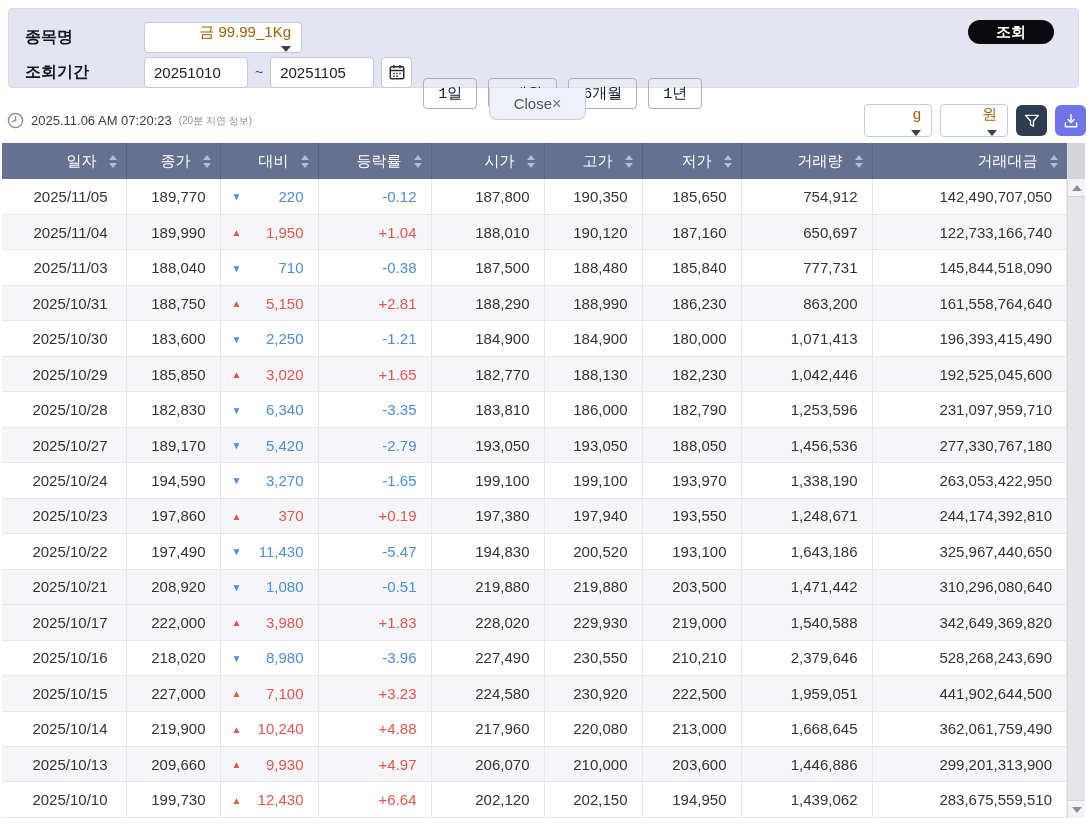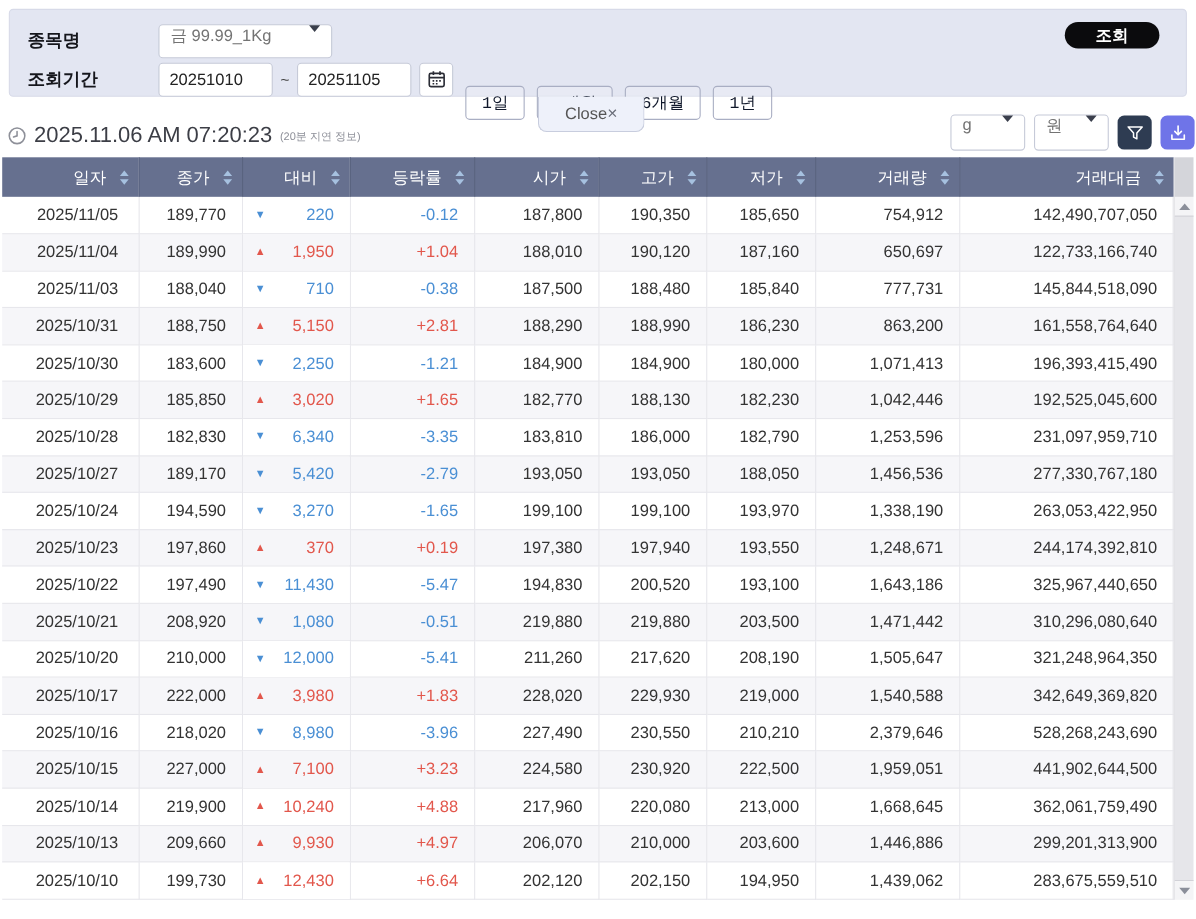--- a/index.html
+++ b/index.html
@@ -13,22 +13,22 @@
   .query-panel{
     position:absolute; left:8px; top:8px; right:8px; height:80px;
     background:var(--panel-bg,#e3e6f2); border:1px solid #d7dae8; border-radius:4px;
   }
   .qp-row{ position:absolute; left:16px; display:flex; align-items:center; }
   .qp-row1{ top:12px; height:32px; }
   .qp-row2{ top:48px; height:30px; }
   .qp-label{ width:119px; font-size:16px; font-weight:700; color:#15161c; }
   .select{
     background:#fff; border:1px solid #c6cad8; border-radius:4px;
-    display:flex; align-items:flex-start; justify-content:space-between;
-    padding:0 10px; font-size:15px; color:#737373; cursor:pointer;
+    display:flex; align-items:flex-end; justify-content:space-between;
+    padding:0 10px; font-size:15px; color:#a16207; cursor:pointer;flex-direction:column;
   }
   .item-select{ width:158px; height:31px; }
   .caret{ width:0;height:0;border-left:5px solid transparent;border-right:5px solid transparent;border-top:6px solid #3a3f4c; }
   .search-button{
     position:absolute; top:11px; right:24px; width:86px; height:24px;
     background:var(--button-black,#0b0b0d); color:#fff; border:none; border-radius:17px;
     font-size:15px; font-weight:700; font-family:inherit; cursor:pointer;
   }
   .date-input{
     width:104px; height:31px; background:#fff; border:1px solid #c6cad8; border-radius:4px;
@@ -49,21 +49,21 @@
   .close-tab{
     position:absolute; left:489px; top:88px; width:97px; height:32px;
     background:#eef1fa; border:1px solid #c8cdde; border-top:none;
     border-radius:0 0 8px 8px; display:flex; align-items:center; justify-content:center;
     font-size:15px; color:#555; cursor:pointer;
   }
   .close-x{ color:#6b6f7a; font-size:16px; line-height:1; cursor:pointer; }
 
   
   .timestamp-wrap{ position:absolute; left:7px; top:112px; display:flex; align-items:center; gap:7px; }
-  .ts-main{ font-size:20px; color:#3c3e46; }
+  .ts-main{ font-size:13px; color:#3c3e46; }
   .ts-delay{ font-size:10px; color:#8e9099; }
   .controls{ position:absolute; right:1px; top:104px; display:flex; align-items:center; gap:8px; }
   .unit-select{ width:68px; height:33px; }
   .icon-btn{ width:31px; height:31px; border:none; border-radius:6px; display:flex; align-items:center; justify-content:center; cursor:pointer; }
   .filter-btn{ background:var(--filter-btn,#2e3c52); }
   .download-btn{ background:var(--download-btn,#6f74e8); }
 
   
   .table-wrap{ position:absolute; left:2px; right:2px; top:143px; height:675px; display:flex; }
   table{ flex:1; border-collapse:collapse; table-layout:fixed; }
@@ -392,31 +392,20 @@
           <td class="c-date">2025/10/21</td>
           <td class="c-close">208,920</td>
           <td class="c-change down"><span class="arrow">▼</span><span>1,080</span></td>
           <td class="c-rate down">-0.51</td>
           <td class="c-open">219,880</td>
           <td class="c-high">219,880</td>
           <td class="c-low">203,500</td>
           <td class="c-volume">1,471,442</td>
           <td class="c-value">310,296,080,640</td>
         </tr>
-        <tr>
-          <td class="c-date">2025/10/20</td>
-          <td class="c-close">210,000</td>
-          <td class="c-change down"><span class="arrow">▼</span><span>12,000</span></td>
-          <td class="c-rate down">-5.41</td>
-          <td class="c-open">211,260</td>
-          <td class="c-high">217,620</td>
-          <td class="c-low">208,190</td>
-          <td class="c-volume">1,505,647</td>
-          <td class="c-value">321,248,964,350</td>
-        </tr>
         <tr class="alt">
           <td class="c-date">2025/10/17</td>
           <td class="c-close">222,000</td>
           <td class="c-change up"><span class="arrow">▲</span><span>3,980</span></td>
           <td class="c-rate up">+1.83</td>
           <td class="c-open">228,020</td>
           <td class="c-high">229,930</td>
           <td class="c-low">219,000</td>
           <td class="c-volume">1,540,588</td>
           <td class="c-value">342,649,369,820</td>

